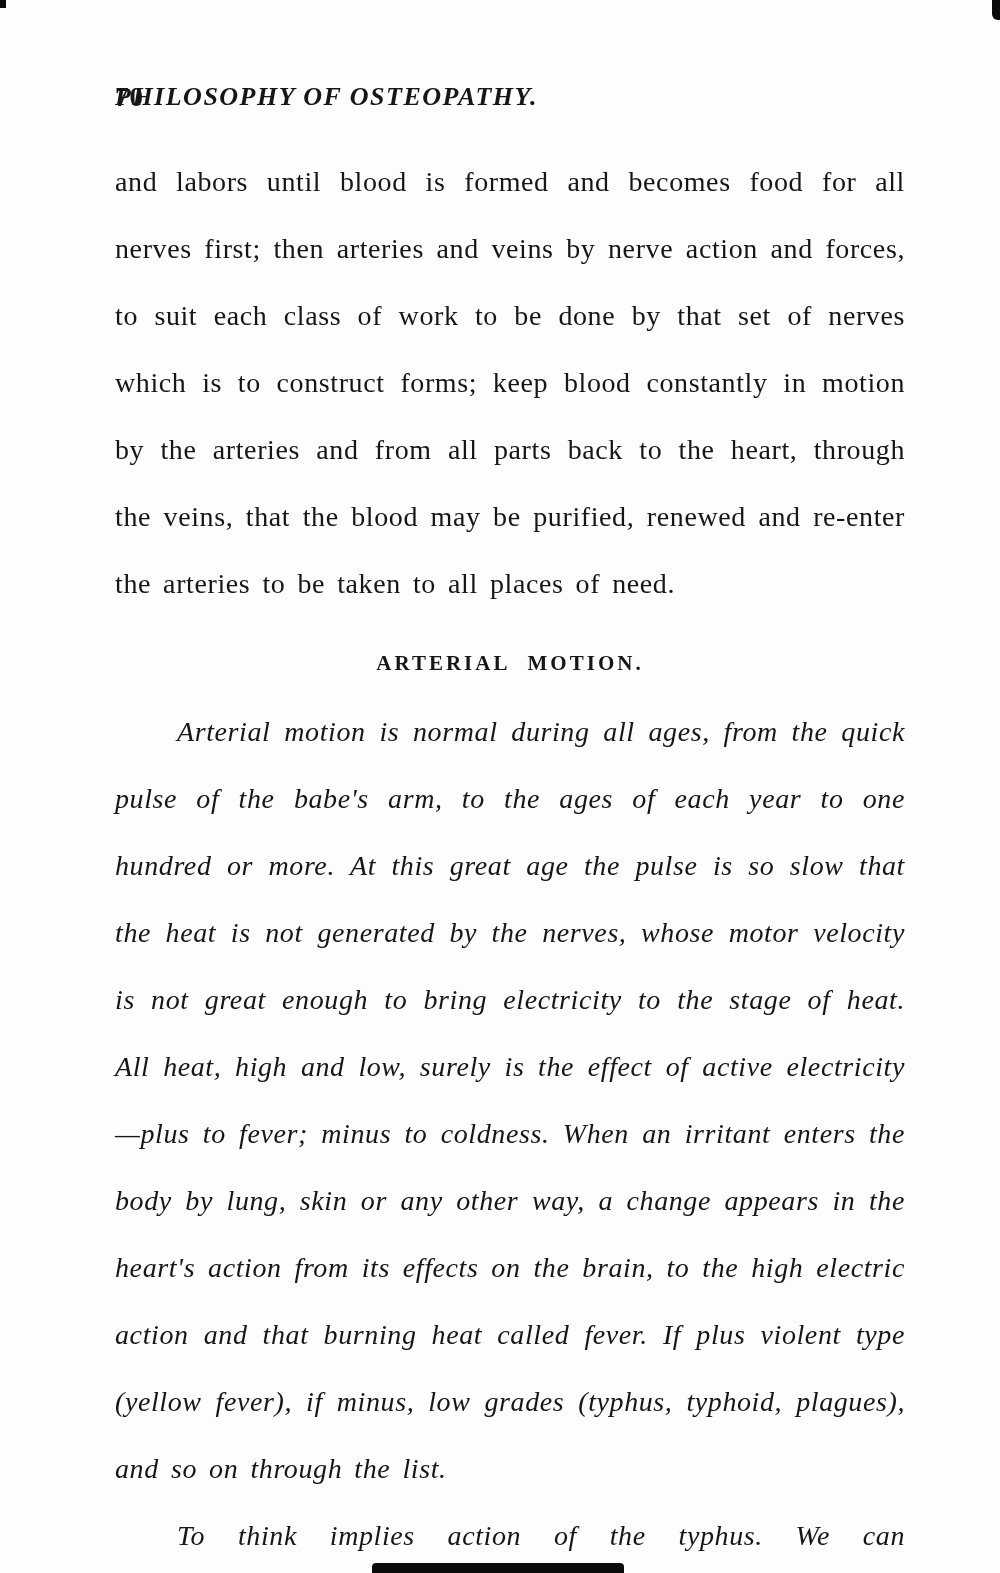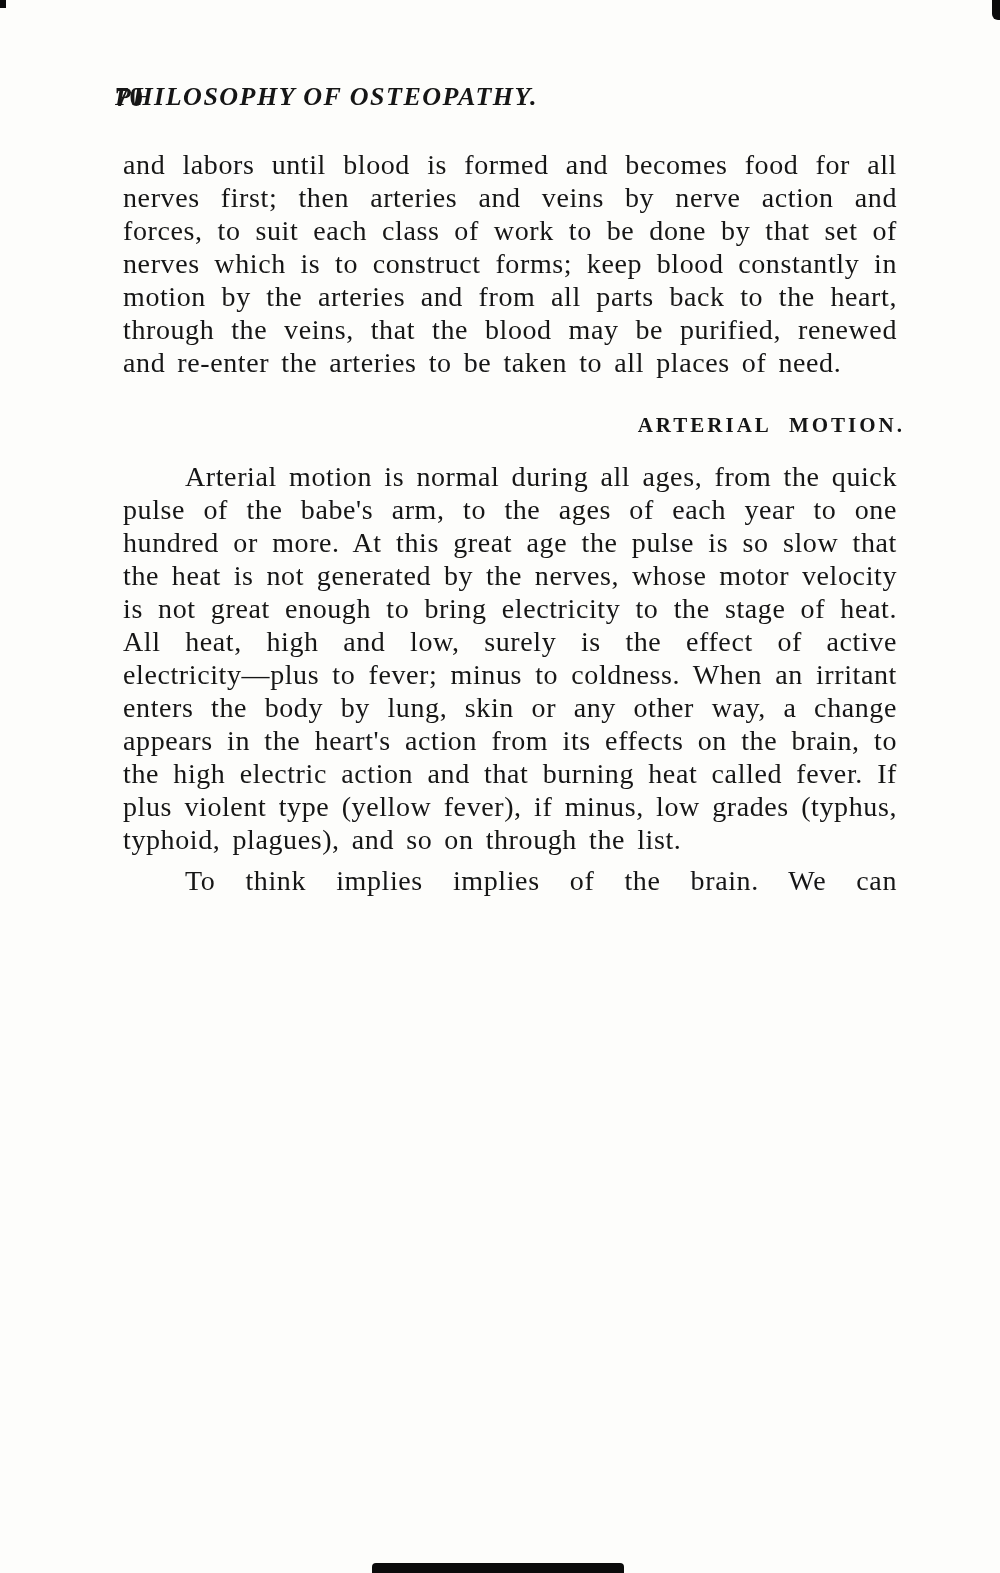--- a/index.html
+++ b/index.html
@@ -38,38 +38,39 @@
     font-size: 26px;
     font-style: italic;
     font-weight: 700;
     letter-spacing: 1.5px;
   }
   .text-block {
     margin: 26px 95px 0 115px;
     width: 790px;
   }
   .body-para {
-    margin: 8px;
+    margin: 0;
     font-size: 28px;
-    line-height: 33px;
+    line-height: 67px;
     text-align: justify;
     letter-spacing: 0.6px;
     word-spacing: 4.5px;
   }
   .body-para.indent {
     text-indent: 62px;
+    font-style: italic;
   }
   .body-para.force-justify {
     text-align-last: justify;
   }
   .section-heading {
     margin: 34px 0 22px 0;
     font-size: 21px;
     font-weight: 700;
-    text-align: right;
+    text-align: center;
     letter-spacing: 3px;
     word-spacing: 10px;
   }
   
   .scan-mark {
     position: absolute;
     background: #0b0b0b;
   }
   .mark-top-right {
     right: 0;
@@ -104,21 +105,21 @@
 
   <main class="text-block">
 
     <p class="body-para">and labors until blood is formed and becomes food for all nerves first; then arteries and veins by nerve action and forces, to suit each class of work to be done by that set of nerves which is to construct forms; keep blood constantly in motion by the arteries and from all parts back to the heart, through the veins, that the blood may be purified, renewed and re-enter the arteries to be taken to all places of need.</p>
 
     <h2 class="section-heading">ARTERIAL MOTION.</h2>
 
     <p class="body-para indent">Arterial motion is normal during all ages, from the quick pulse of the babe's arm, to the ages of each year to one hundred or more. At this great age the pulse is so slow that the heat is not generated by the nerves, whose motor velocity is not great enough to bring electricity to the stage of heat. All heat, high and low, surely is the effect of active electricity—plus to fever; minus to coldness. When an irritant enters the body by lung, skin or any other way, a change appears in the heart's action from its effects on the brain, to the high electric action and that burning heat called fever. If plus violent type (yellow fever), if minus, low grades (typhus, typhoid, plagues), and so on through the list.</p>
 
 
-    <p class="body-para indent force-justify">To think implies implies of the brain.  We can</p>
+    <p class="body-para indent force-justify">To think implies action of the typhus.  We can</p>
 
   </main>
 
   <div class="scan-mark mark-top-right"></div>
   <div class="scan-mark mark-top-left"></div>
   <div class="scan-mark mark-bottom"></div>
 
 </div>
 
 </body></html>

